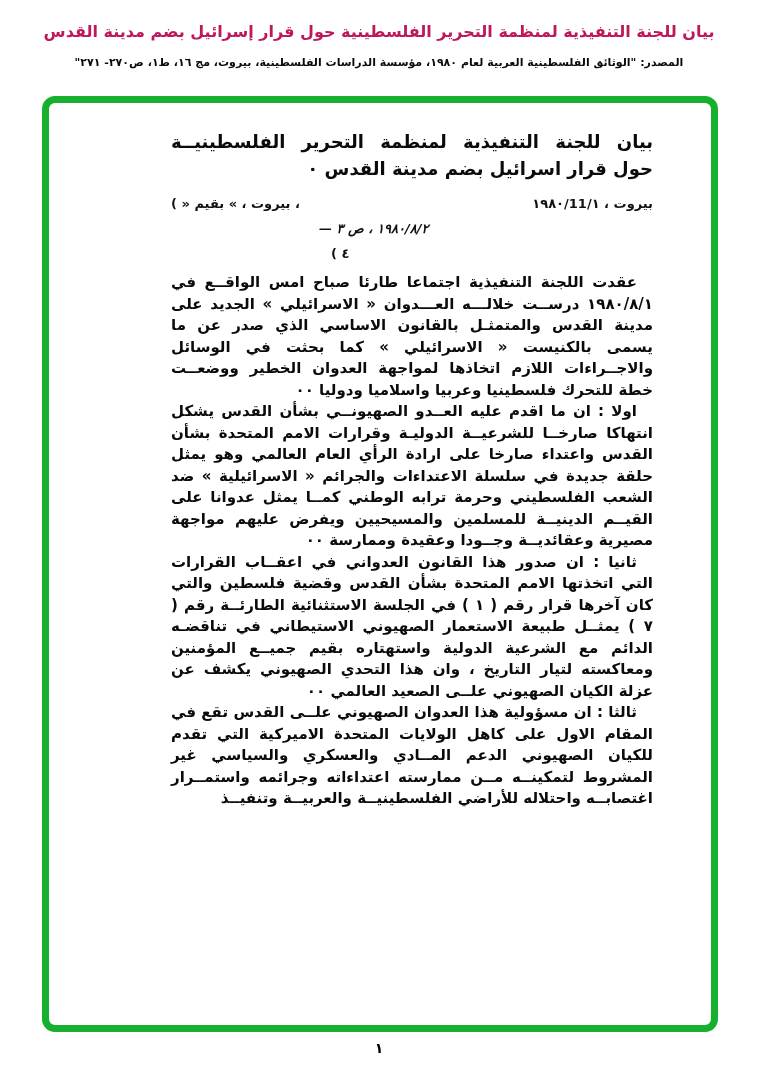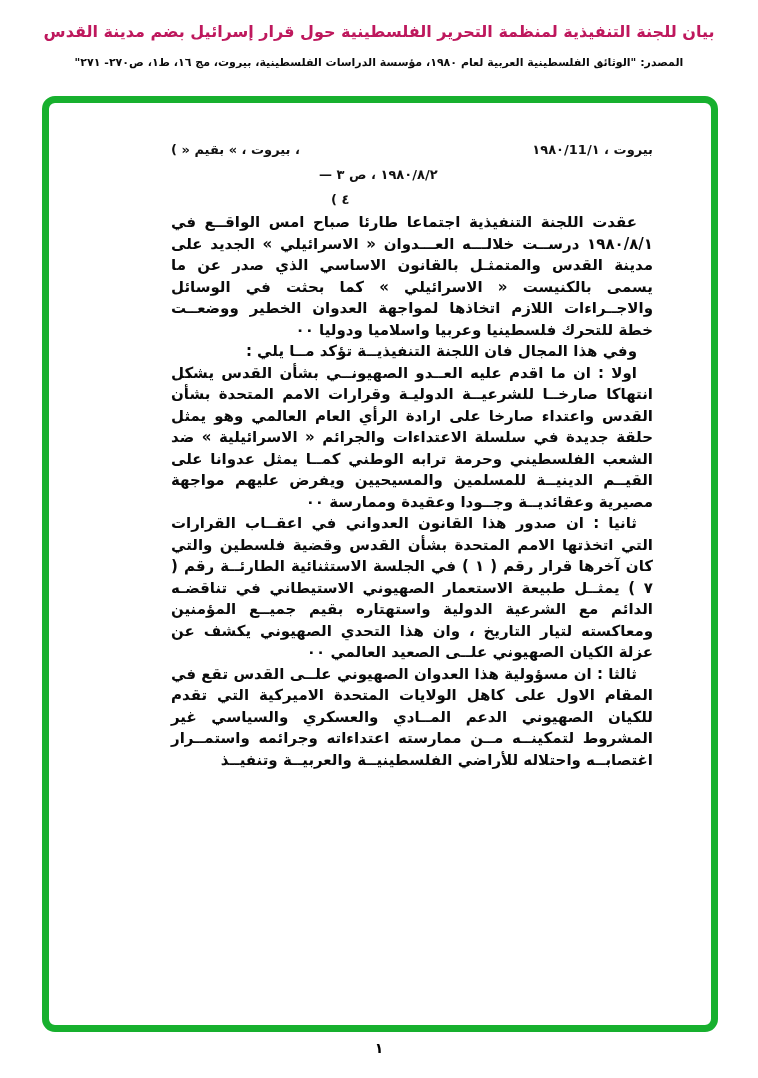--- a/index.html
+++ b/index.html
@@ -77,27 +77,28 @@
     line-height: 25px;
     color: #111;
   }
   .dateline-row1 {
     display: flex;
     justify-content: space-between;
   }
   .dateline-row2 {
     text-align: left;
     padding-left: 148px;
+    font-style: italic;
   }
   .dateline-row3 {
     text-align: left;
     padding-left: 160px;
   }
   .doc-body {
-    margin-top: 0;
+    margin-top: 6px;
     font-size: 15px;
     font-weight: bold;
     line-height: 21.5px;
     text-align: justify;
     color: #0b0b0b;
   }
   .doc-body p {
     margin: 0;
     text-indent: 16px;
   }
@@ -117,33 +118,36 @@
 
 <div class="page">
 
   <div class="header-title">بيان للجنة التنفيذية لمنظمة التحرير الفلسطينية حول قرار إسرائيل بضم مدينة القدس</div>
 
   <div class="source-line">المصدر: "الوثائق الفلسطينية العربية لعام ١٩٨٠،  مؤسسة الدراسات الفلسطينية، بيروت، مج ١٦، ط١، ص٢٧٠- ٢٧١"</div>
 
   <div class="green-box">
     <div class="doc">
 
+      <div class="doc-title">
+        <div class="t1">بيان للجنة التنفيذية لمنظمة التحرير الفلسطينيــة</div>
+        <div class="t2">حول قرار اسرائيل بضم مدينة القدس ٠</div>
+      </div>
 
       <div class="dateline">
         <div class="dateline-row1">
           <span>بيروت ، ١٩٨٠/11/١</span>
           <span>، بيروت ، » بقيم « )</span>
         </div>
         <div class="dateline-row2">١٩٨٠/٨/٢ ، ص ٣ —</div>
         <div class="dateline-row3">٤ )</div>
       </div>
 
       <div class="doc-body">
         <p>عقدت اللجنة التنفيذية اجتماعا طارئا صباح امس الواقــع في ١٩٨٠/٨/١ درســت خلالـــه العـــدوان « الاسرائيلي » الجديد على مدينة القدس والمتمثـل بالقانون الاساسي الذي صدر عن ما يسمى بالكنيست « الاسرائيلي » كما بحثت في الوسائل والاجــراءات اللازم اتخاذها لمواجهة العدوان الخطير ووضعــت خطة للتحرك فلسطينيا وعربيا واسلاميا ودوليا ٠٠</p>
-        <p>وفي هذا المجال فان اللجنة التنفيذيــة تؤكد مــا يلي :</p>
         <p>اولا : ان ما اقدم عليه العــدو الصهيونــي بشأن القدس يشكل انتهاكا صارخــا للشرعيــة الدوليـة وقرارات الامم المتحدة بشأن القدس واعتداء صارخا على ارادة الرأي العام العالمي وهو يمثل حلقة جديدة في سلسلة الاعتداءات والجرائم « الاسرائيلية » ضد الشعب الفلسطيني وحرمة ترابه الوطني كمــا يمثل عدوانا على القيــم الدينيــة للمسلمين والمسيحيين ويفرض عليهم مواجهة مصيرية وعقائديــة وجــودا وعقيدة وممارسة ٠٠</p>
         <p>ثانيا : ان صدور هذا القانون العدواني في اعقــاب القرارات التي اتخذتها الامم المتحدة بشأن القدس وقضية فلسطين والتي كان آخرها قرار رقم ( ١ ) في الجلسة الاستثنائية الطارئــة رقم ( ٧ ) يمثــل طبيعة الاستعمار الصهيوني الاستيطاني في تناقضـه الدائم مع الشرعية الدولية واستهتاره بقيم جميــع المؤمنين ومعاكسته لتيار التاريخ ، وان هذا التحدي الصهيوني يكشف عن عزلة الكيان الصهيوني علــى الصعيد العالمي ٠٠</p>
         <p>ثالثا : ان مسؤولية هذا العدوان الصهيوني علــى القدس تقع في المقام الاول على كاهل الولايات المتحدة الاميركية التي تقدم للكيان الصهيوني الدعم المــادي والعسكري والسياسي غير المشروط لتمكينــه مــن ممارسته اعتداءاته وجرائمه واستمــرار اغتصابــه واحتلاله للأراضي الفلسطينيــة والعربيــة وتنفيــذ</p>
       </div>
 
     </div>
   </div>
 
   <div class="page-number">١</div>
 

